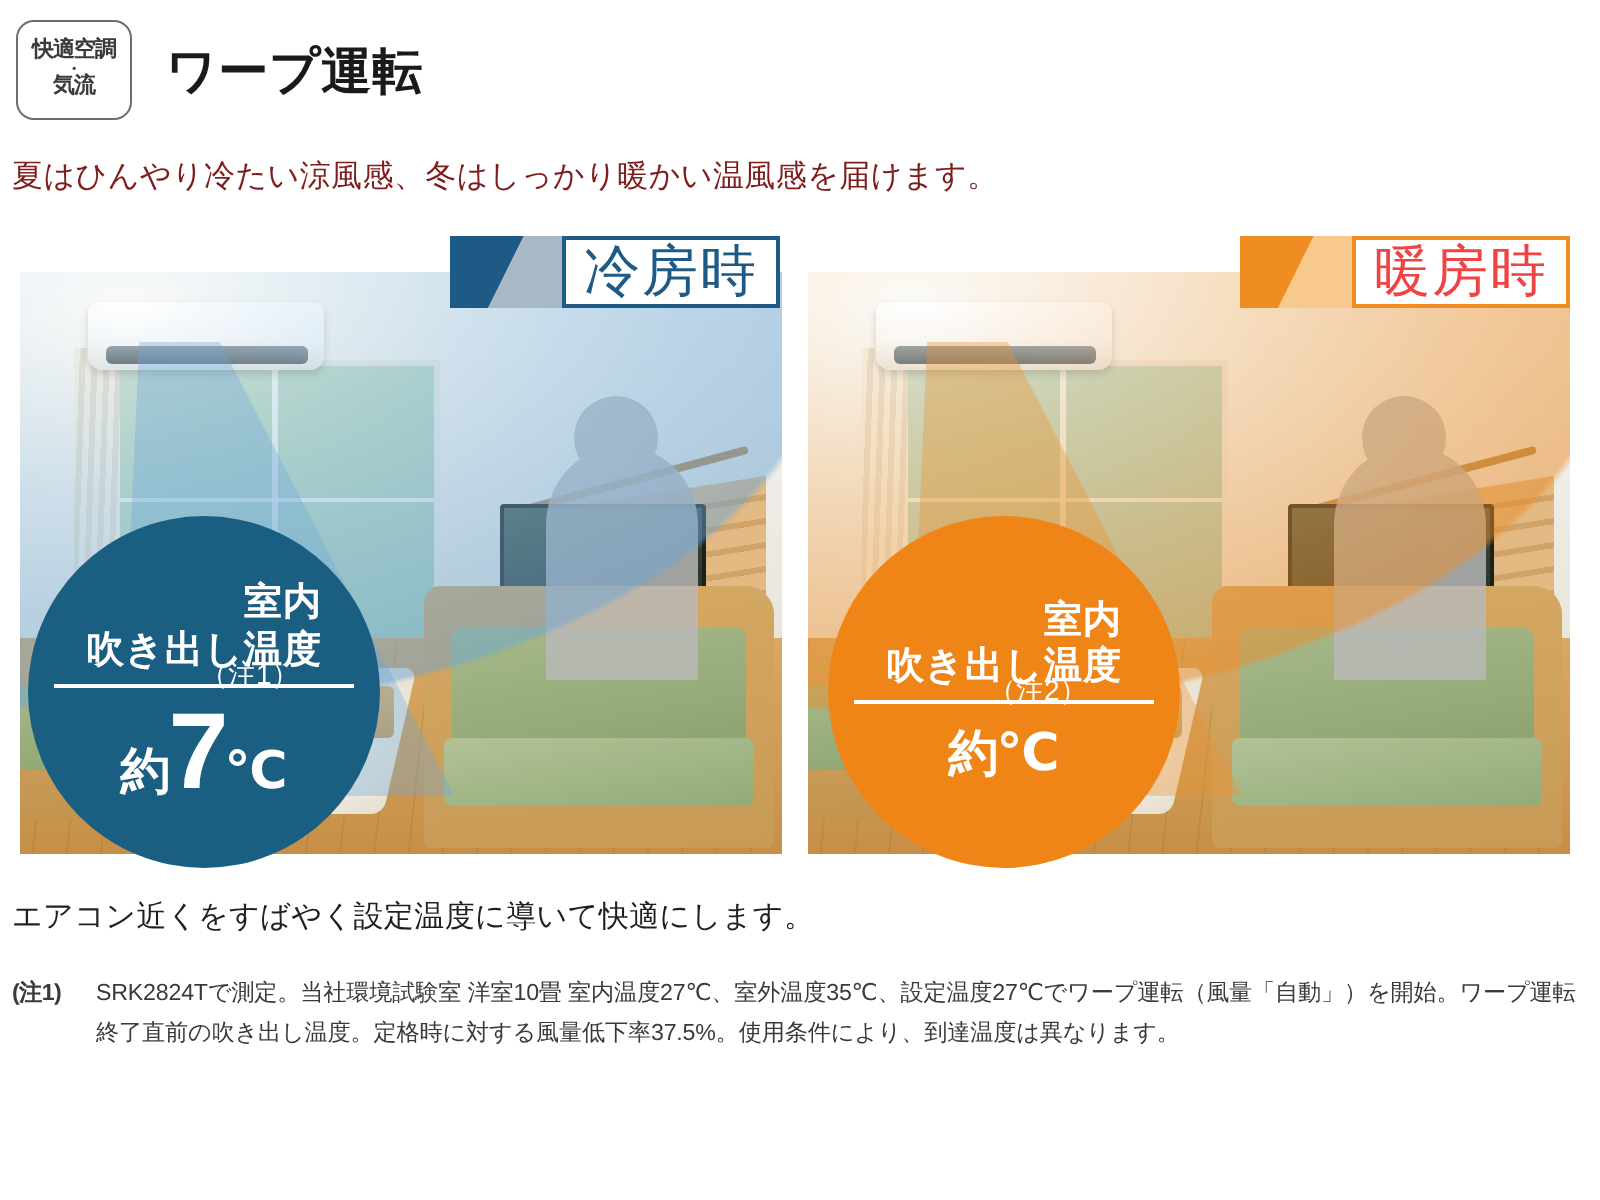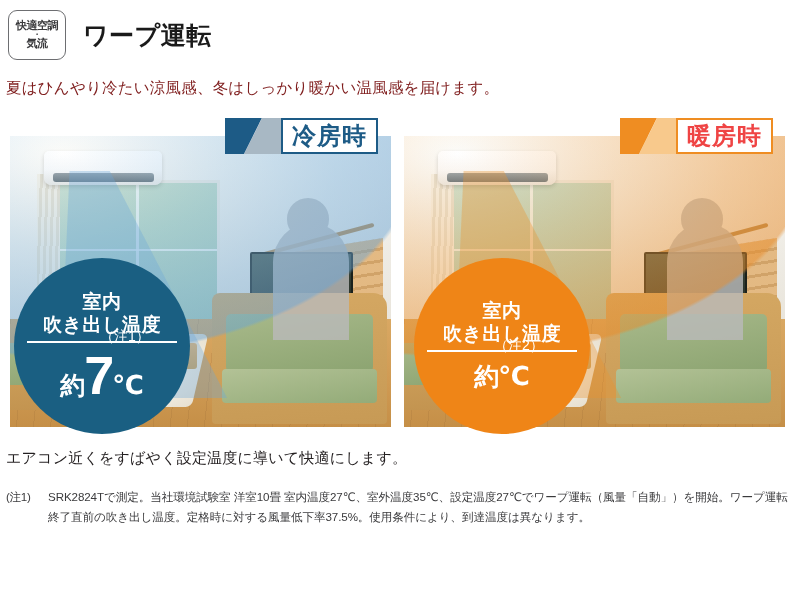--- a/index.html
+++ b/index.html
@@ -103,22 +103,22 @@
     clip-path: polygon(66% 0, 100% 0, 100% 100%, 34% 100%);
   }
   .cool .tag-wedge .dark  { background: #1d5b86; }
   .cool .tag-wedge .light { background: #a8b8c4; }
   .heat .tag-wedge .dark  { background: #ef8d22; }
   .heat .tag-wedge .light { background: #f8c98c; }
 
   .tag-box {
     border: 2.5px solid;
     background: #ffffff;
-    font-size: 24px;
-    font-weight: 700;
+    font-size: 28px;
+    font-weight: 400;
     line-height: 30px;
     padding: 0 9px;
     letter-spacing: 1px;
     display: flex;
     align-items: center;
   }
   .cool .tag-box { border-color: #1d5b86; color: #1d5b86; }
   .heat .tag-box { border-color: #ef8d22; color: #ef4444; }
 
   
@@ -383,20 +383,21 @@
   .cool .temp-circle { background: #1a5f82; }
   .heat .temp-circle { background: #ef8517; }
   .panel.heat .temp-circle { left: 10px; }
 
   .tc-top {
     font-size: 19px;
     font-weight: 700;
     line-height: 1.22;
     letter-spacing: 0.5px;
     padding-bottom: 5px;
+    text-align: right;
   }
   .tc-rule {
     width: 150px;
     height: 2px;
     background: #ffffff;
     margin: 0 0 2px 0;
   }
   .tc-bottom {
     display: flex;
     align-items: baseline;
@@ -435,20 +436,21 @@
     color: #3a3a3c;
   }
   .note {
     display: flex;
     margin-bottom: 9px;
   }
   .note-label {
     flex: none;
     width: 42px;
     letter-spacing: -.3px;
+    font-weight: bold;
   }
   .note-body {
     flex: 1;
     letter-spacing: -.1px;
   }
 </style>
 </head>
 <body>
 
 <div class="header">

